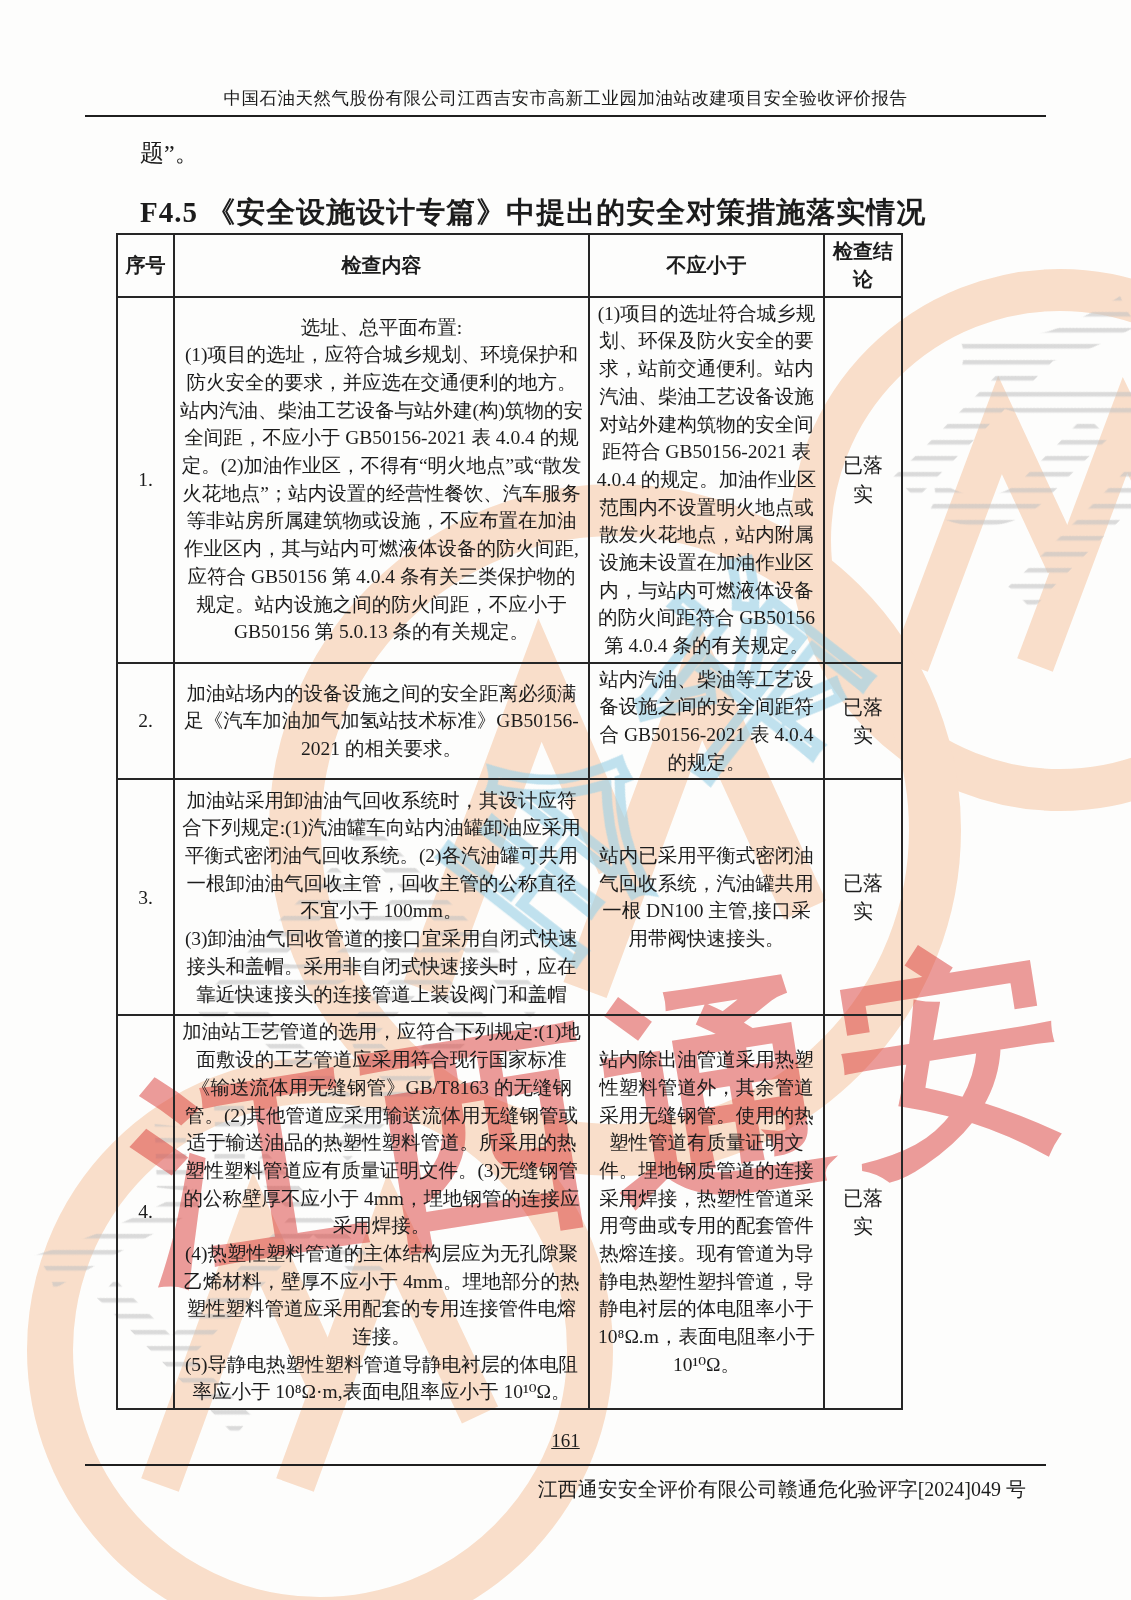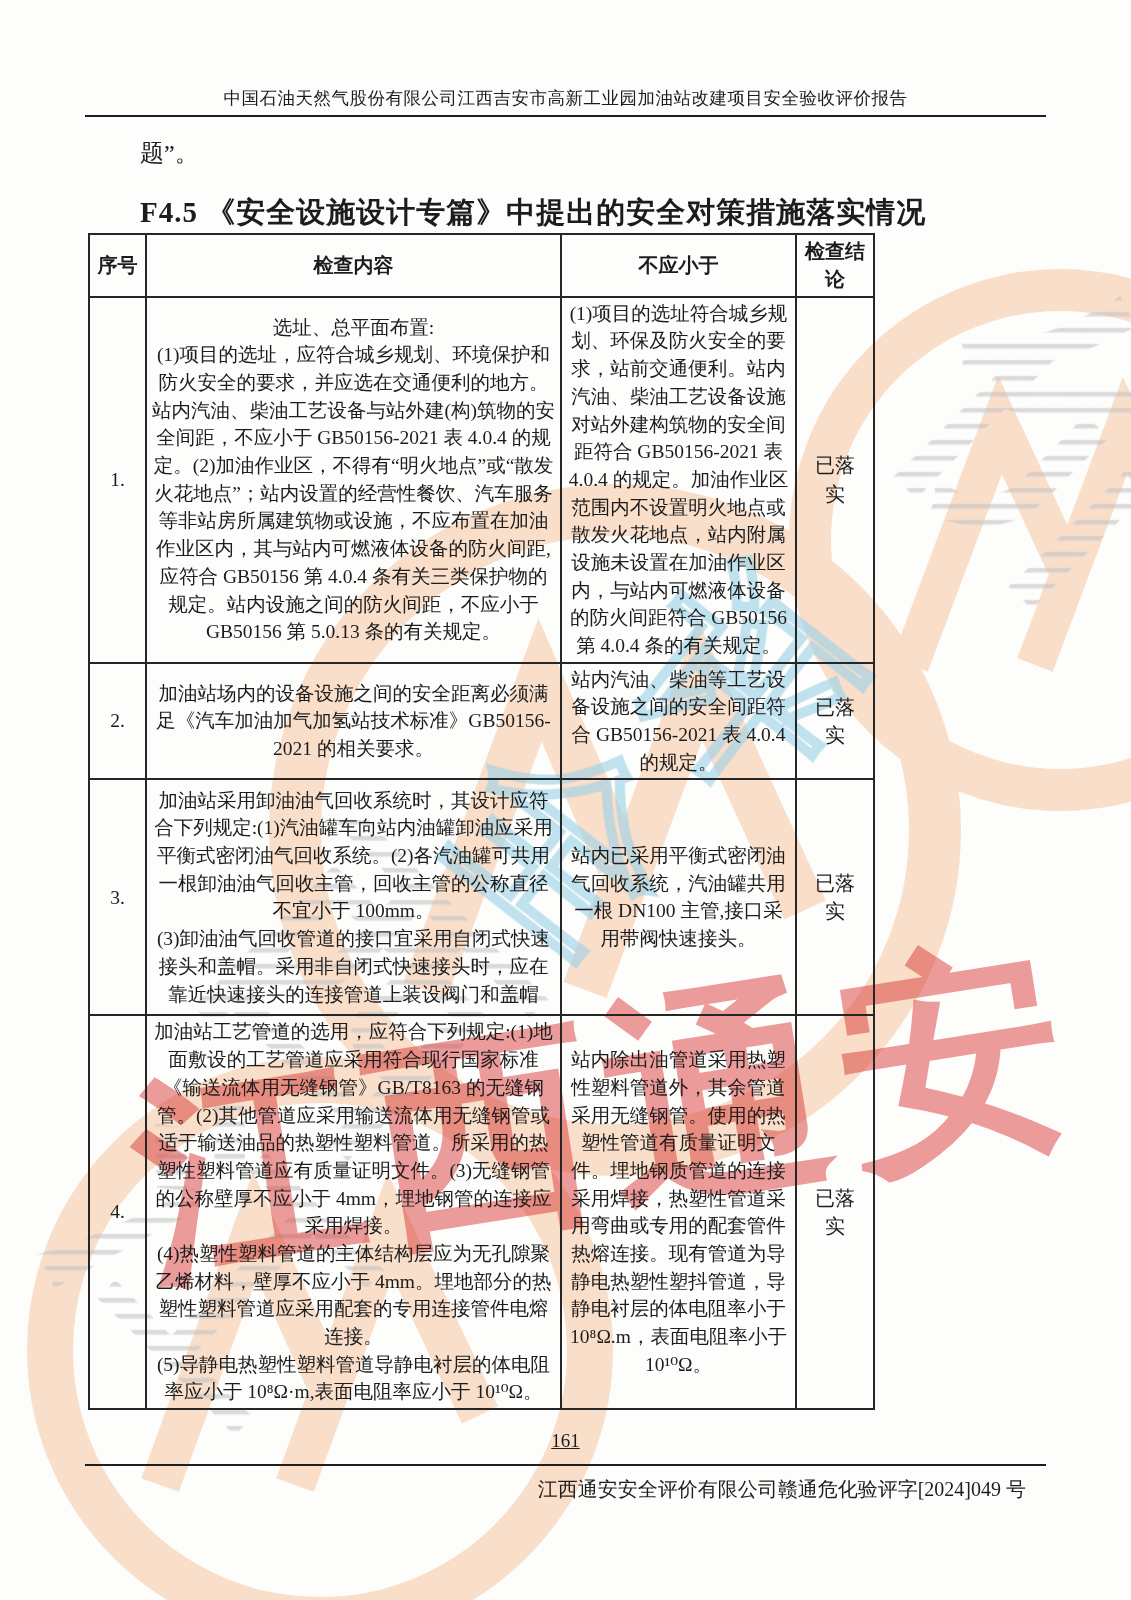--- a/index.html
+++ b/index.html
@@ -12,21 +12,21 @@
   
   .wm { position:absolute; inset:0; z-index:0; pointer-events:none; }
   
   .content { position:absolute; inset:0; z-index:1;border-radius:9px; }
   .running-header { margin:86px 85px 0; text-align:center; font-size:17.5px; letter-spacing:.5px; }
   .header-rule { margin:5px 85px 0; border-bottom:2.5px solid #1f1f1f; }
   .intro { margin:20px 85px 0 140px; font-size:24px; }
   .section-heading { margin:24px 85px 0 140px; font-size:29px; font-weight:bold;
     font-family:Liberation Serif, serif; letter-spacing:1px; }
   .table-caption { margin:24px 0 14px 172px; font-size:22.5px; }
-  table.checklist { margin-left:88px; width:785px; border-collapse:collapse; table-layout:fixed; }
+  table.checklist { margin-left:116px; width:785px; border-collapse:collapse; table-layout:fixed; }
   .checklist col.c-no  { width:57px; }
   .checklist col.c-content { width:415px; }
   .checklist col.c-record  { width:235px; }
   .checklist col.c-concl   { width:78px; }
   .checklist th, .checklist td {
     border:2px solid #262626; vertical-align:middle; text-align:center;
     font-size:19.5px; line-height:1.42; padding:2px 5px;
   }
   .checklist th { height:48px; font-weight:600; font-size:20px; }
   .checklist td.cell-content, .checklist td.cell-record { white-space:pre-line; }

